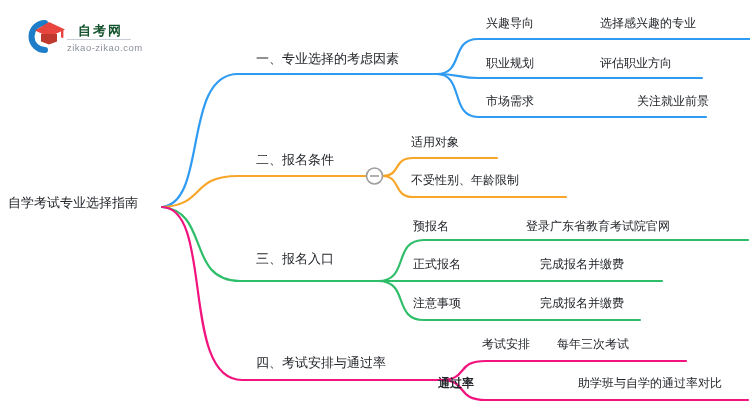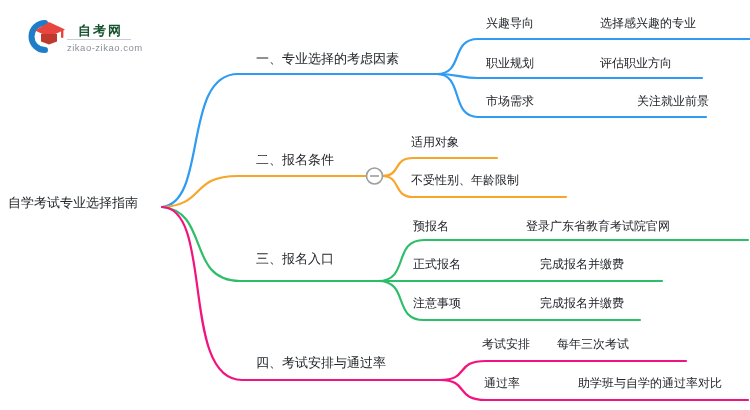--- a/index.html
+++ b/index.html
@@ -87,16 +87,16 @@
   <span class="node child-label" style="left:413px;top:220px;">预报名</span>
   <span class="node child-label" style="left:526px;top:220px;">登录广东省教育考试院官网</span>
   <span class="node child-label" style="left:413px;top:258px;">正式报名</span>
   <span class="node child-label" style="left:540px;top:258px;">完成报名并缴费</span>
   <span class="node child-label" style="left:413px;top:297px;">注意事项</span>
   <span class="node child-label" style="left:540px;top:297px;">完成报名并缴费</span>
 
   <span class="node branch-title" style="left:256px;top:356px;">四、考试安排与通过率</span>
   <span class="node child-label" style="left:466px;top:338px;margin-left:16px;">考试安排</span>
   <span class="node child-label" style="left:557px;top:338px;">每年三次考试</span>
-  <span class="node child-label" style="left:484px;top:377px;">通过率</span>
+  <span class="node child-label" style="left:438px;top:377px;font-weight:bold;">通过率</span>
   <span class="node child-label" style="left:578px;top:377px;">助学班与自学的通过率对比</span>
 
 </div>
 
 </body></html>

